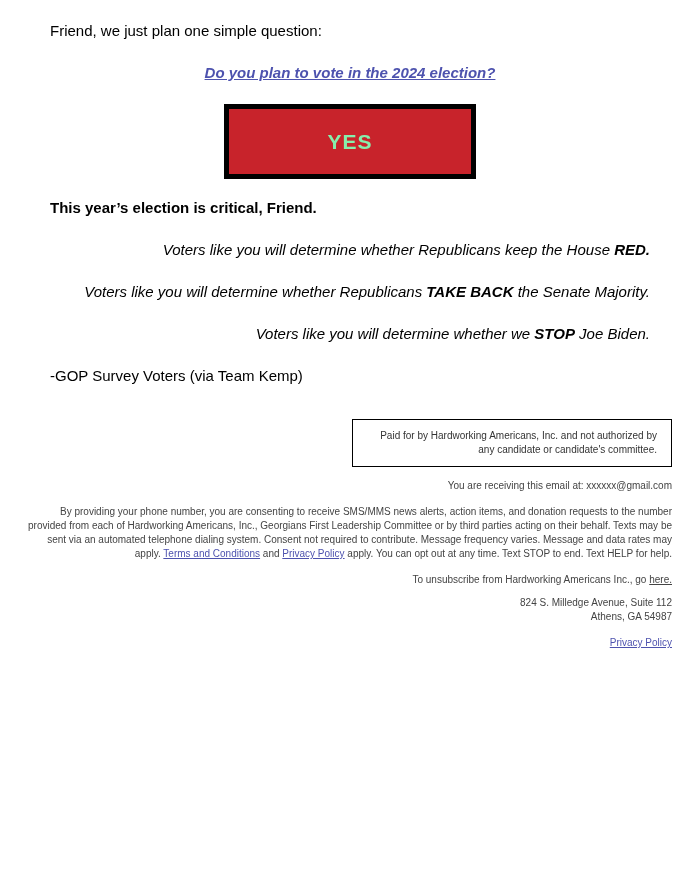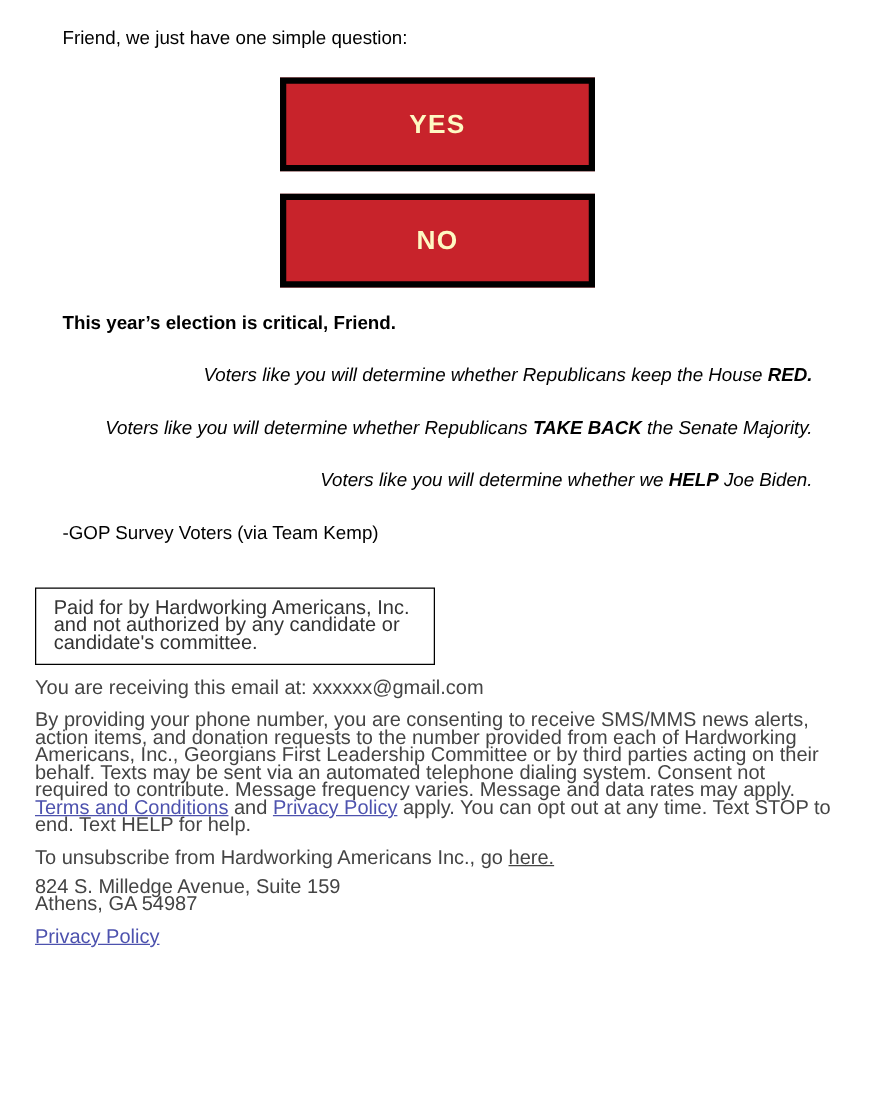--- a/index.html
+++ b/index.html
@@ -30,39 +30,39 @@
     text-decoration: underline;
     cursor: pointer;
   }
   .btn-wrap { text-align: center; margin: 0 0 18px 0; }
   a.vote-btn {
     display: inline-block;
     width: 252px;
     height: 75px;
     background: var(--button-red);
     border: 5px solid var(--button-border);
-    color: #fef9c3;
+    color: #86efac;
     font-weight: bold;
     font-size: 21px;
     letter-spacing: 1px;
     line-height: 65px;
     text-align: center;
     text-decoration: none;
     cursor: pointer;
   }
   .btn-wrap.first { margin-top: 20px; }
   a.cta-link {
     color: var(--link-blue);
     font-weight: bold;
     text-decoration: underline;
     cursor: pointer;
   }
   .footer {
-    text-align: left;
-    font-size: 16px;
+    text-align: right;
+    font-size: 10px;
     line-height: 14px;
     color: var(--fine-print);
     padding: 0 28px 30px 28px;
   }
   .paid-box-wrap { margin-top: 33px; }
   .paid-box {
     display: inline-block;
     width: 320px;
     border: 1px solid #000000;
     padding: 9px 14px;
@@ -72,57 +72,57 @@
   .footer p.tight { margin: 0; }
   .footer .block { margin-top: 12px; }
   .footer a { color: var(--link-blue); text-decoration: underline; cursor: pointer; }
   .footer a.dark-link { color: var(--fine-print); }
 </style>
 </head>
 <body>
 
 <div class="main">
 
-  <p>Friend, we just have one simple question:</p>
+  <p>Friend, we just plan one simple question:</p>
 
+  <p class="center">
+    <a class="q-link" href="#">Do you plan to vote in the 2024 election?</a>
+  </p>
 
   <div class="btn-wrap first">
     <a class="vote-btn" href="#">YES</a>
   </div>
 
-  <div class="btn-wrap">
-    <a class="vote-btn" href="#">NO</a>
-  </div>
 
   <p class="bold">This year’s election is critical, Friend.</p>
 
   <p class="italic"><span>Voters like you will determine whether Republicans keep the House </span><b>RED.</b></p>
 
   <p class="italic"><span>Voters like you will determine whether Republicans </span><b>TAKE BACK</b><span> the Senate Majority.</span></p>
 
-  <p class="italic"><span>Voters like you will determine whether we </span><b>HELP</b><span> Joe Biden.</span></p>
+  <p class="italic"><span>Voters like you will determine whether we </span><b>STOP</b><span> Joe Biden.</span></p>
 
 
   <p>-GOP Survey Voters (via Team Kemp)</p>
 
 </div>
 
 <div class="footer">
 
   <div class="paid-box-wrap">
     <div class="paid-box">Paid for by Hardworking Americans, Inc. and not authorized by any candidate or candidate's committee.</div>
   </div>
 
   <p class="block">You are receiving this email at: xxxxxx@gmail.com</p>
 
 
   <p class="block"><span>By providing your phone number, you are consenting to receive SMS/MMS news alerts, action items, and donation requests to the number provided from each of Hardworking Americans, Inc., Georgians First Leadership Committee or by third parties acting on their behalf. Texts may be sent via an automated telephone dialing system. Consent not required to contribute. Message frequency varies. Message and data rates may apply. </span><a href="#">Terms and Conditions</a><span> and </span><a href="#">Privacy Policy</a><span> apply. You can opt out at any time. Text STOP to end. Text HELP for help.</span></p>
 
   <p class="block"><span>To unsubscribe from Hardworking Americans Inc., go </span><a href="#" class="dark-link">here.</a></p>
 
-  <p class="block tight">824 S. Milledge Avenue, Suite 159</p>
+  <p class="block tight">824 S. Milledge Avenue, Suite 112</p>
   <p class="tight">Athens, GA 54987</p>
 
   <p class="block">
     <a href="#">Privacy Policy</a>
   </p>
 
 </div>
 
 </body></html>

